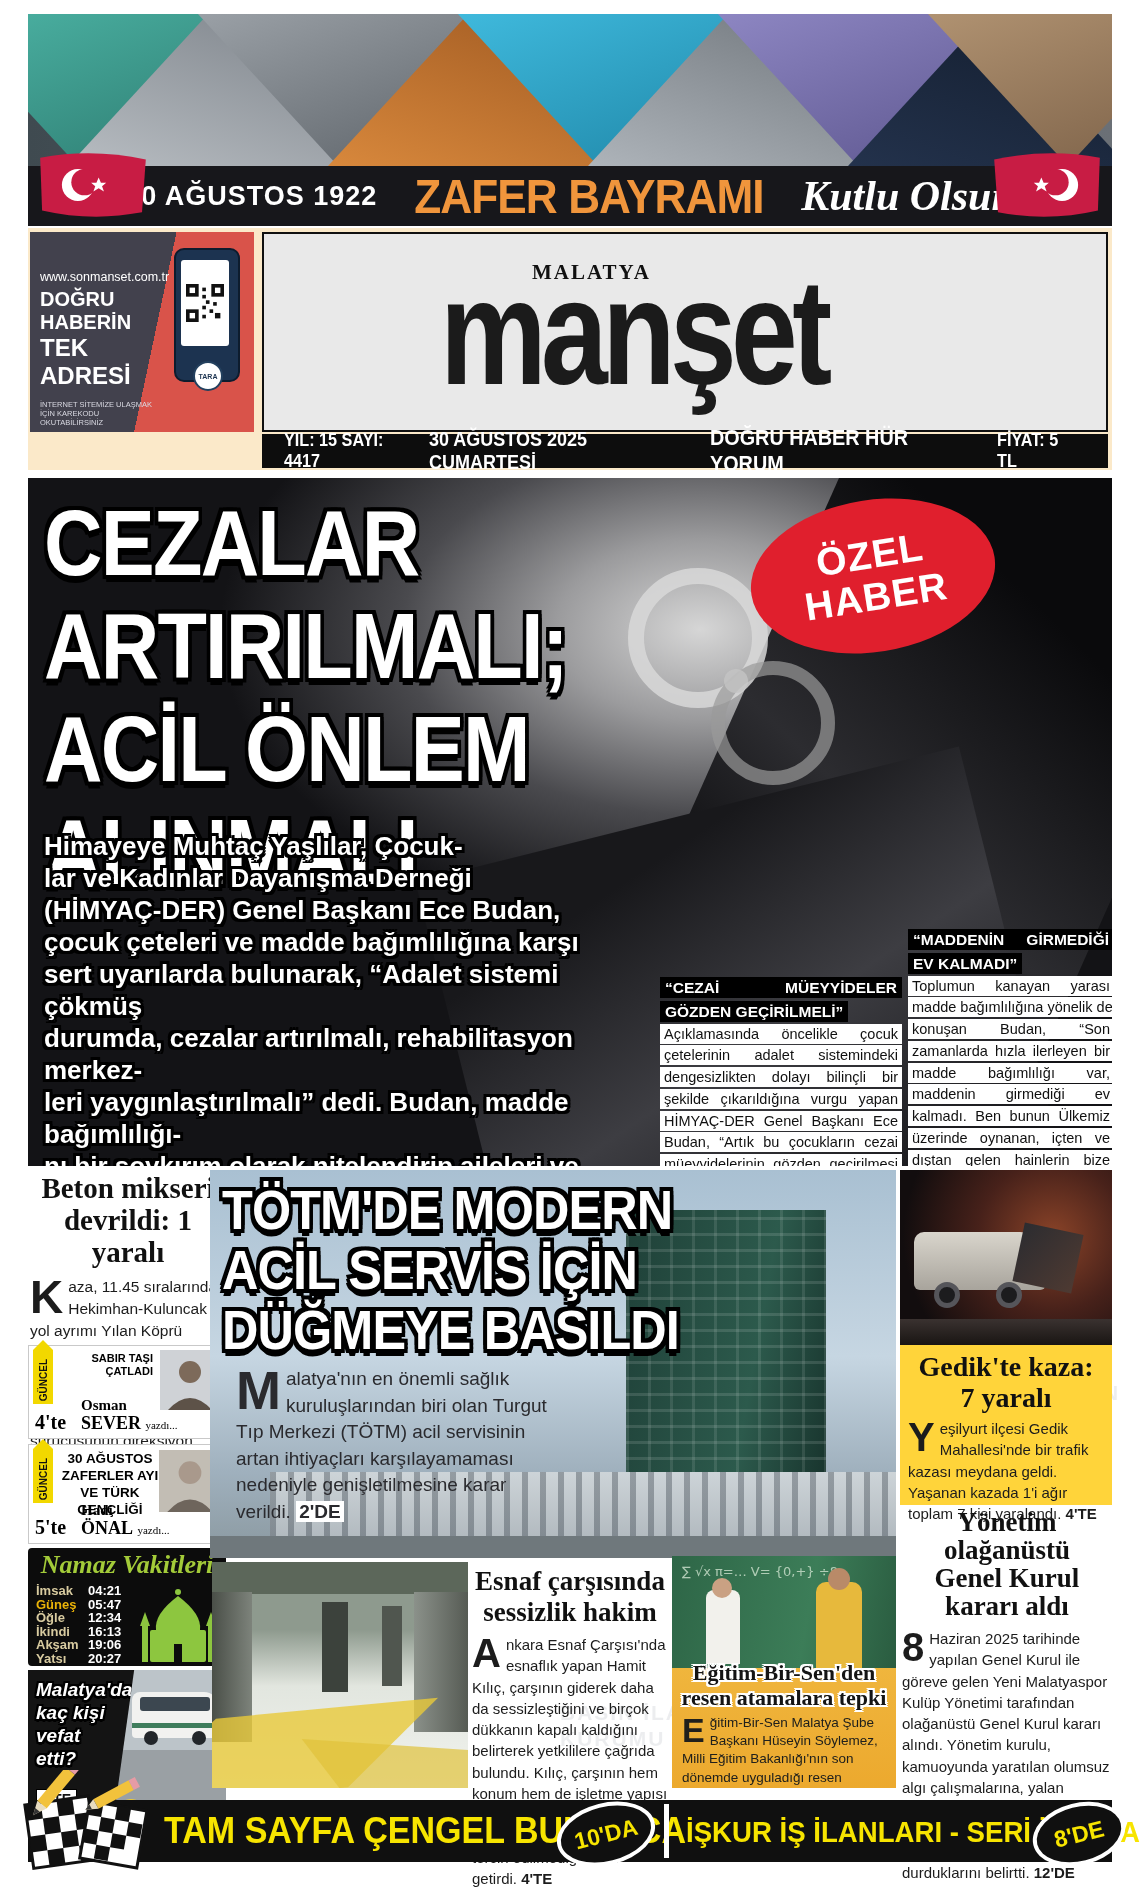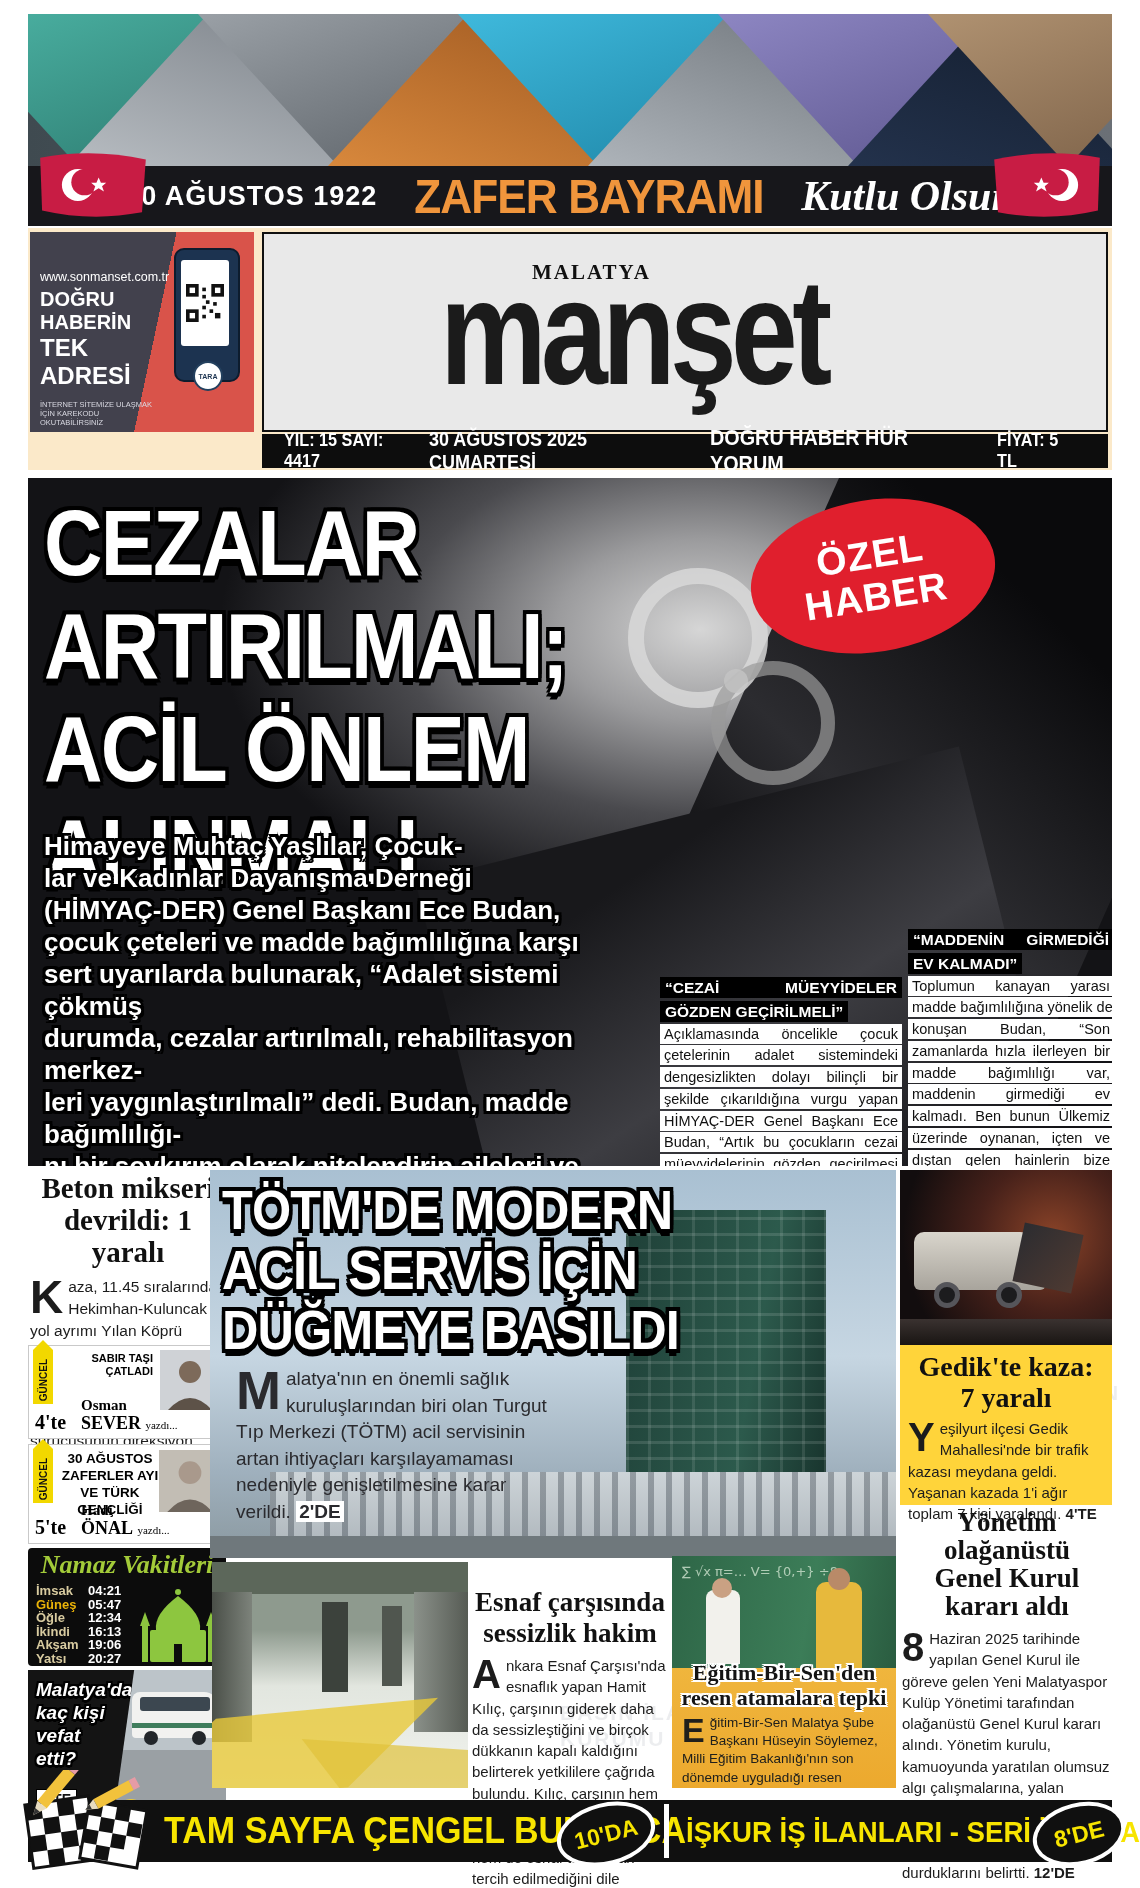--- a/index.html
+++ b/index.html
@@ -321,21 +321,21 @@
 
   <div class="abs" style="left:212px;top:1562px;width:256px;height:226px;overflow:hidden;background:linear-gradient(#5c675a 0 14%,#8e9a8e 14% 30%,#e2e6df 55%,#f1f3ee);">
     <div class="abs" style="left:0;top:30px;width:40px;height:150px;background:linear-gradient(90deg,#4a4f48,#7d837b);"></div>
     <div class="abs" style="right:0;top:30px;width:54px;height:140px;background:linear-gradient(270deg,#565b54,#8b918a);"></div>
     <div class="abs" style="left:-30px;bottom:-10px;width:200px;height:90px;background:#e8c93a;transform:skewX(-48deg) rotate(-6deg);opacity:.8;"></div>
     <div class="abs" style="left:120px;bottom:-20px;width:260px;height:60px;background:#dfc23a;transform:skewX(40deg) rotate(4deg);opacity:.7;"></div>
     <div class="abs" style="left:110px;top:40px;width:26px;height:90px;background:#3c423c;"></div>
     <div class="abs" style="left:170px;top:44px;width:20px;height:80px;background:#50564f;"></div>
   </div>
   <div class="abs" style="left:472px;top:1566px;width:196px;">
-    <div class="hl-serif" style="font-size:27px;line-height:31px;margin-top:21px;">
+    <div class="hl-serif" style="font-size:27px;line-height:31px;">
       <div>Esnaf çarşısında</div>
         <div>sessizlik hakim</div>
     </div>
     <p class="bodytxt" style="margin:6px 0 0 0;font-size:15px;">
       <span class="dc" style="font-size:40px;line-height:34px;">A</span><span>nkara Esnaf Çarşısı'nda esnaflık yapan Hamit Kılıç, çarşının giderek daha da sessizleştiğini ve birçok dükkanın kapalı kaldığını belirterek yetkililere çağrıda bulundu. Kılıç, çarşının hem konum hem de işletme yapısı nedeniyle hem vatandaşlar hem de esnaf tarafından tercih edilmediğini dile getirdi. </span><span class="pref">4'TE</span>
     </p>
   </div>
 
   <div class="abs" style="left:672px;top:1556px;width:224px;height:232px;overflow:hidden;background:linear-gradient(#f3c14b,#eca92e);">
     <div class="abs" style="left:0;top:0;width:224px;height:112px;background:linear-gradient(100deg,#2e6647,#3c7d58 60%,#2a5c40);">

